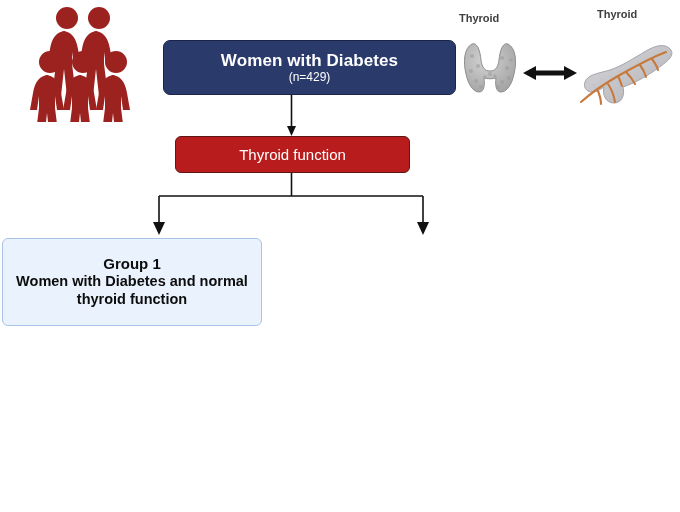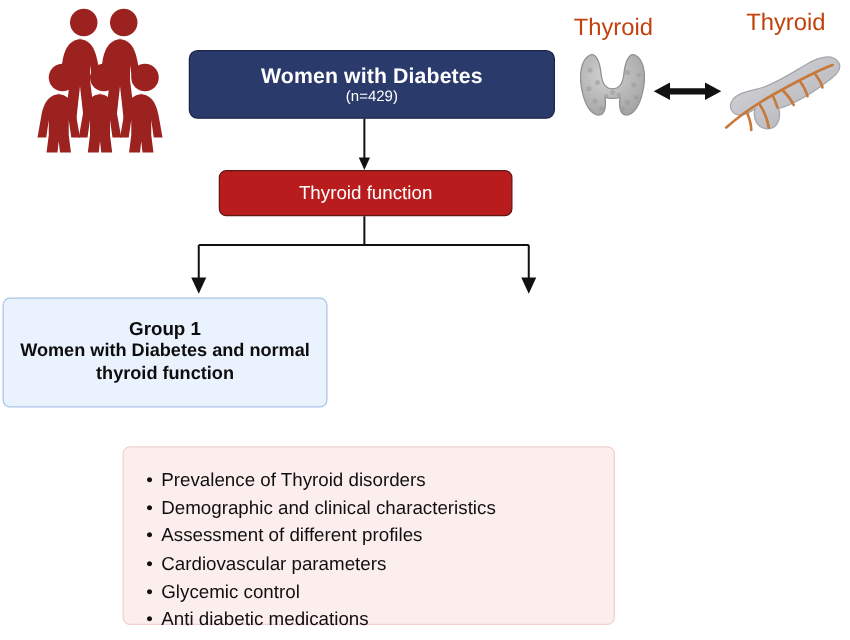--- a/index.html
+++ b/index.html
@@ -28,21 +28,21 @@
     position: absolute;
     left: 18px;
     top: 2px;
     width: 130px;
     height: 120px;
   }
 
   
   #cohort-box {
     position: absolute;
-    left: 151px;
+    left: 163px;
     top: 40px;
     width: 293px;
     height: 55px;
     background: #2a3a6b;
     border: 1.5px solid #1b2547;
     border-radius: 7px;
     box-sizing: border-box;
     display: flex;
     flex-direction: column;
     align-items: center;
@@ -137,23 +137,24 @@
   #outcomes-list li::before {
     content: "\2022";
     display: inline-block;
     width: 12px;
     margin-left: 2px;
   }
 
   
   .organ-label {
     position: absolute;
-    font-size: 19px;
-    color: #c2410c;
+    font-size: 11px;
+    color: #404040;
     white-space: nowrap;
+    font-weight: bold;
   }
   #thyroid-label  { left: 459px; top: 12px; }
   #diabetes-label { left: 597px; top: 8px; }
 
   #thyroid-icon {
     position: absolute;
     left: 459px;
     top: 38px;
     width: 62px;
     height: 62px;
@@ -221,30 +222,20 @@
   <div id="thyroid-function-box">
     <span>Thyroid function</span>
   </div>
 
   <div id="group1-box" class="group-box">
     <div class="g-title">Group 1</div>
     <div class="g-desc">Women with Diabetes and normal thyroid function</div>
   </div>
 
 
-  <div id="outcomes-box">
-    <ul id="outcomes-list">
-      <li>Prevalence of Thyroid disorders</li>
-      <li>Demographic and clinical characteristics</li>
-      <li>Assessment of different profiles</li>
-      <li>Cardiovascular parameters</li>
-      <li>Glycemic control</li>
-      <li>Anti diabetic medications</li>
-    </ul>
-  </div>
 
   <div id="thyroid-label" class="organ-label">Thyroid</div>
   <div id="diabetes-label" class="organ-label">Thyroid</div>
 
   <svg id="thyroid-icon" viewBox="0 0 62 62">
     <defs>
       <radialGradient id="thyGrad" cx="40%" cy="35%" r="70%">
         <stop offset="0%" stop-color="#d2d2d2"></stop>
         <stop offset="100%" stop-color="#a5a5a5"></stop>
       </radialGradient>

